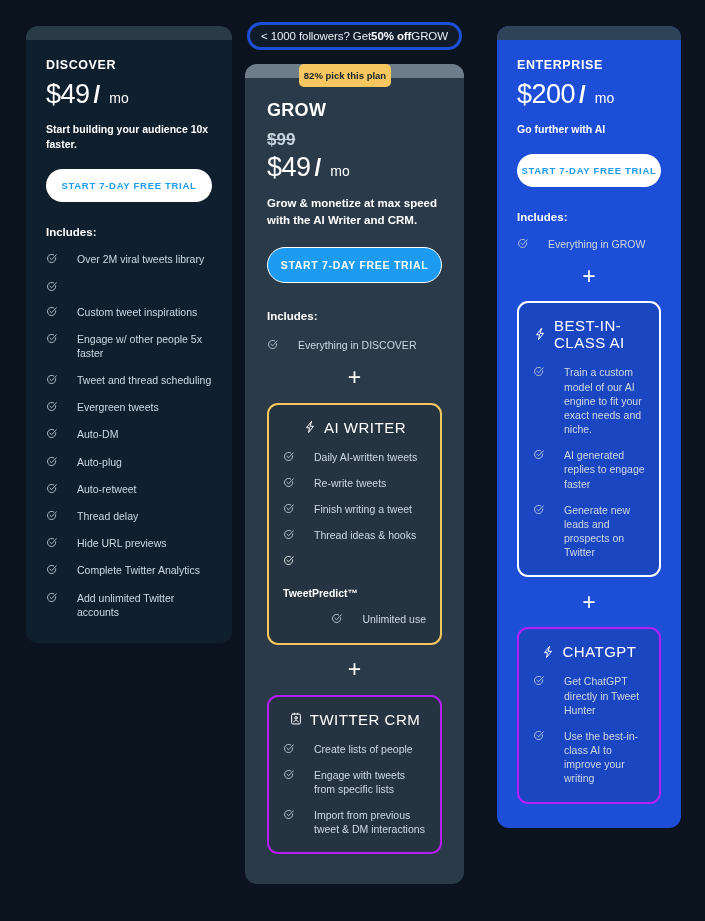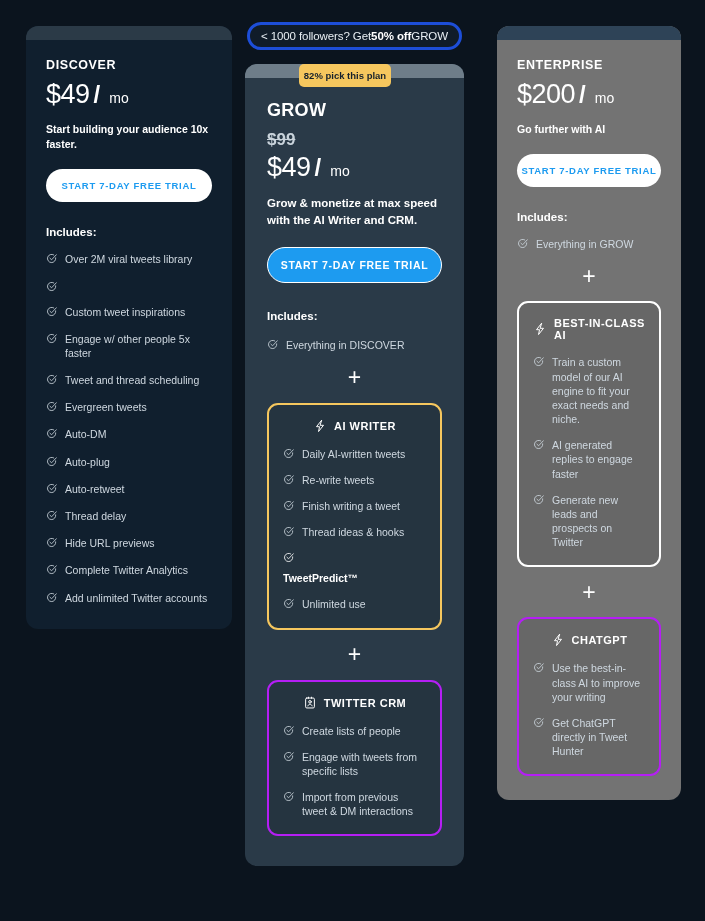--- a/index.html
+++ b/index.html
@@ -47,21 +47,21 @@
     position: relative;
   }
   .card-topbar { height: 14px; width: 100%; }
 
   .card-discover   { background: #101f2e; }
   .card-discover   .card-topbar { background: #2b3a47; }
 
   .card-grow       { background: #2a3a48; }
   .card-grow       .card-topbar { background: #6e7d89; }
 
-  .card-enterprise { background: #737373; }
+  .card-enterprise { background: #1d4ed8; }
   .card-enterprise .card-topbar { background: #2e4357; }
 
   .card-body { padding: 18px 20px 24px 20px; }
   .card-grow .card-body { padding: 22px 22px 30px 22px; }
 
   
   .pick-badge {
     position: absolute;
     left: 299px;
     top: 64px;
@@ -160,21 +160,21 @@
     color: #ffffff;
     margin-top: 24px;
     margin-bottom: 14px;
   }
   .card-grow .includes-label { margin-top: 27px; margin-bottom: 16px; }
 
   .feat-list { list-style: none; }
   .feat {
     display: flex;
     align-items: flex-start;
-    gap: 8px;
+    gap: 20px;
     margin-bottom: 13px;
     font-size: 10.5px;
     line-height: 1.35;
     color: #cfd8e0;
   }
   .feat:last-child { margin-bottom: 0; }
   .feat.bold { font-weight: 700; color: #ffffff; flex-direction: column; }
   .feat-ico { flex: 0 0 auto; width: 11px; height: 11px; margin-top: 1px; }
   .feat-ico svg { display: block; width: 11px; height: 11px; }
 
@@ -203,30 +203,30 @@
   }
 
   .fbox-head {
     display: flex;
     align-items: center;
     justify-content: center;
     gap: 7px;
     margin-bottom: 14px;
   }
   .fbox-title {
-    font-size: 11px;
-    font-weight: 700;
+    font-size: 15px;
+    font-weight: 400;
     letter-spacing: 0.5px;
     color: #ffffff;
   }
   .fbox-ico { width: 14px; height: 14px; }
   .fbox-ico svg { display: block; width: 14px; height: 14px; }
 
   .fbox .feat { margin-bottom: 12px; }
-  .fbox .feat:last-child { margin-bottom: 0; }
+  .fbox .feat:last-child { margin-bottom: 0; justify-content: flex-end; }
 </style>
 </head>
 <body>
 
 <div class="promo-banner">
   <span>&lt; 1000 followers? Get </span>
     <b>50% off</b>
     <span> GROW</span>
 </div>
 
@@ -584,29 +584,29 @@
               <span class="fbox-title">CHATGPT</span>
             </div>
             <ul class="feat-list">
               <li class="feat">
                 <span class="feat-ico">
                   <svg viewBox="0 0 24 24" fill="none" stroke="currentColor" stroke-width="1.8" stroke-linecap="round" stroke-linejoin="round">
                     <path d="M21.2 10.6A9 9 0 1 1 17 4.2"></path>
                     <path d="M8.6 11.4l3.6 3.4L22.6 3.8"></path>
                   </svg>
                 </span>
+                <span>Get ChatGPT directly in Tweet Hunter</span>
+              </li>
+              <li class="feat">
+                <span class="feat-ico">
+                  <svg viewBox="0 0 24 24" fill="none" stroke="currentColor" stroke-width="1.8" stroke-linecap="round" stroke-linejoin="round">
+                    <path d="M21.2 10.6A9 9 0 1 1 17 4.2"></path>
+                    <path d="M8.6 11.4l3.6 3.4L22.6 3.8"></path>
+                  </svg>
+                </span>
                 <span>Use the best-in-class AI to improve your writing</span>
-              </li>
-              <li class="feat">
-                <span class="feat-ico">
-                  <svg viewBox="0 0 24 24" fill="none" stroke="currentColor" stroke-width="1.8" stroke-linecap="round" stroke-linejoin="round">
-                    <path d="M21.2 10.6A9 9 0 1 1 17 4.2"></path>
-                    <path d="M8.6 11.4l3.6 3.4L22.6 3.8"></path>
-                  </svg>
-                </span>
-                <span>Get ChatGPT directly in Tweet Hunter</span>
               </li>
             </ul>
           </div>
         </div>
     </div>
   </div>
 </div>
 
 </body></html>

